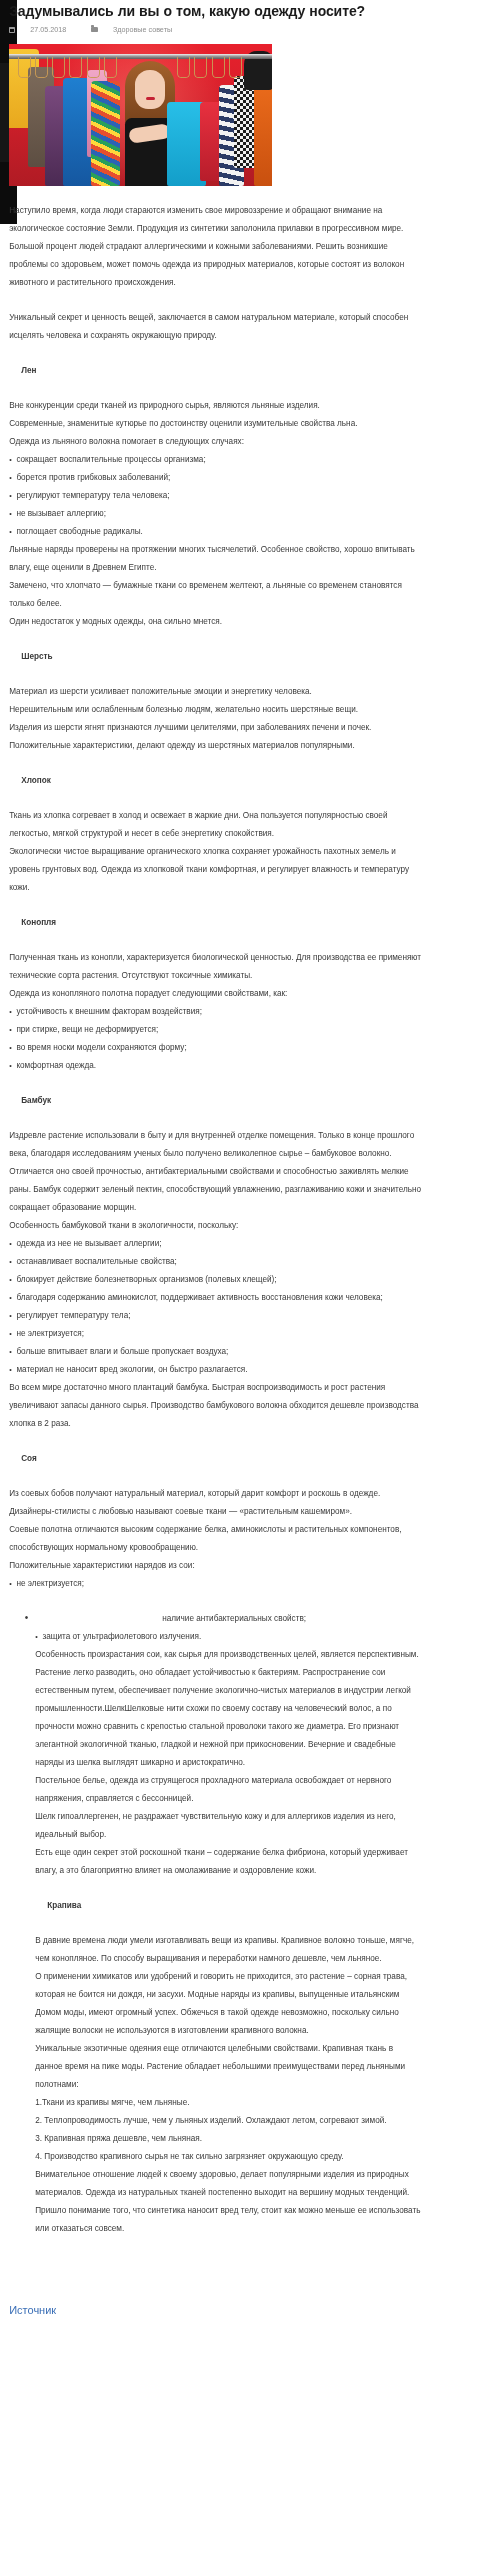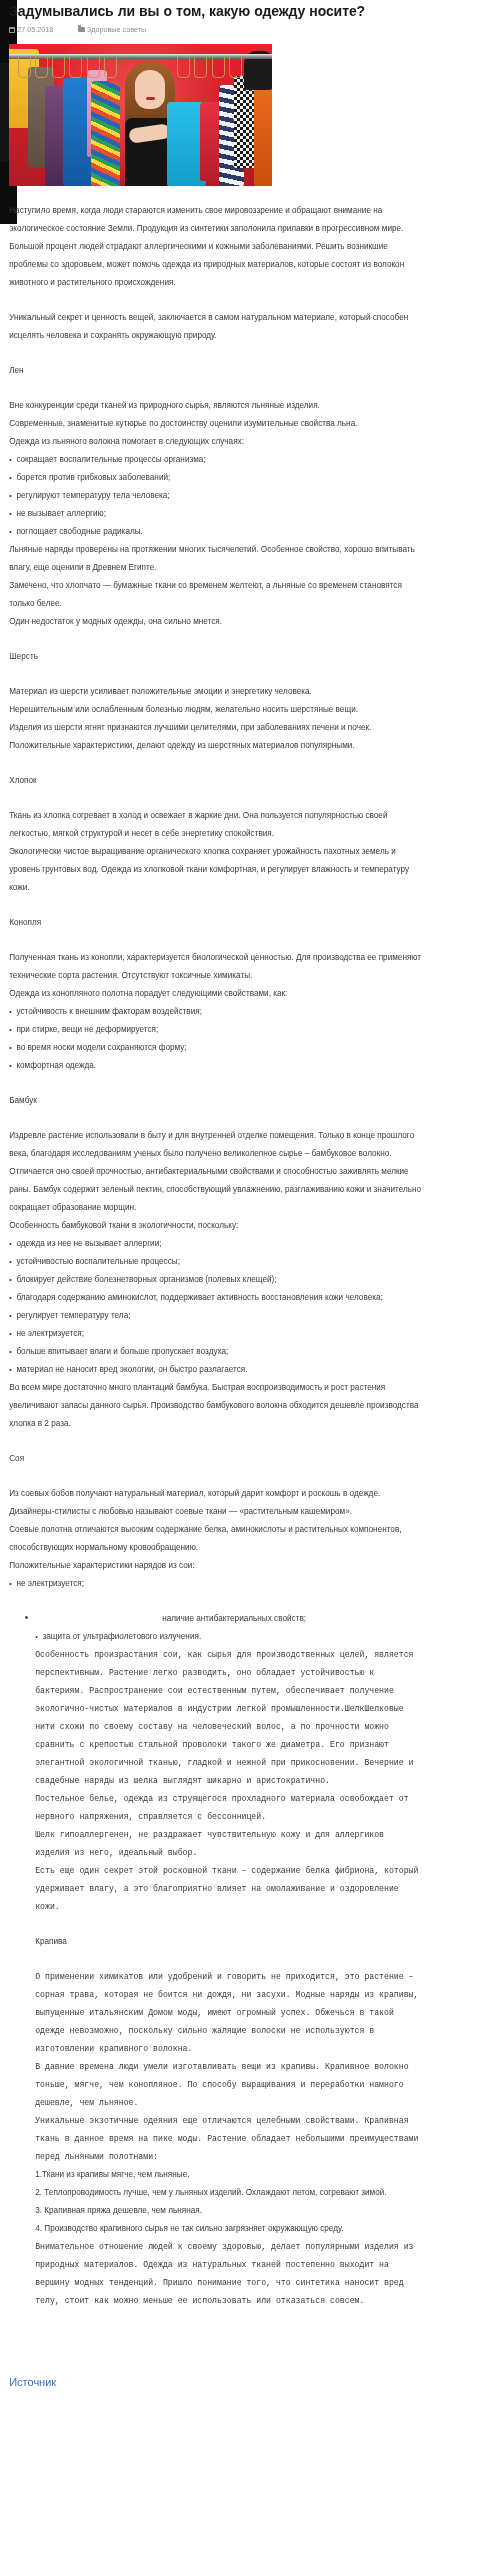--- a/index.html
+++ b/index.html
@@ -60,21 +60,21 @@
     display: flex;
     align-items: center;
     gap: 4.6px;
     font-size: 7.2px;
     color: #8d8d8d;
     height: 9.2px;
   }
   .meta-item {
     display: inline-flex;
     align-items: center;
-    gap: 2px;
+    gap: 15px;
     white-space: nowrap;
   }
   .meta-item + .meta-item { margin-left: 20px; }
   .icon {
     display: inline-block;
     flex: 0 0 auto;
     line-height: 1;
   }
   .cal-icon {
     width: 6px; height: 6px;
@@ -206,23 +206,23 @@
     color: #3a3a3a;
     margin: 0 12px 17px 0;
     max-width: 460px;
     text-align: left;
   }
   p.tight { margin-bottom: 0; }
 
   h3.section-heading {
     font-size: 8.2px;
     line-height: 18px;
-    font-weight: normal;
+    font-weight: bold;
     color: #3a3a3a;
-    margin: 0 0 17px 0;
+    margin: 0 0 17px 12px;
   }
 
   ul.bullets, ol.numbers {
     list-style: none;
     margin: 0 0 0 0;
     padding: 0;
   }
   ul.bullets li, ol.numbers li {
     font-size: 8.2px;
     line-height: 18px;
@@ -249,21 +249,21 @@
     left: 2.6px;
     font-size: 10px;
     top: -1.3px;
   }
   ul.bullets.indent-sub {
     margin-left: 26px;
   }
   ul.bullets.indent-sub > li { padding-left: 7.2px; }
 
   .indented-block { margin-left: 26px; }
-  .indented-block p.para { margin-bottom: 0; font-family: Liberation Mono, monospace; }
+  .indented-block p.para { margin-bottom: 0; }
 
   .gap-sm { height: 17px; }
 
   .source-wrap {
     margin-top: 66px;
     padding-bottom: 17px;
   }
   a.source-link {
     font-size: 11px;
     color: #3b6fb6;
@@ -367,21 +367,21 @@
       <li>комфортная одежда.</li>
     </ul>
     <div class="gap-sm"></div>
 
     <h3 class="section-heading">Бамбук</h3>
     <p class="para tight">Издревле растение использовали в быту и для внутренней отделке помещения. Только в конце прошлого века, благодаря исследованиям ученых было получено великолепное сырье – бамбуковое волокно.</p>
     <p class="para tight">Отличается оно своей прочностью, антибактериальными свойствами и способностью заживлять мелкие раны. Бамбук содержит зеленый пектин, способствующий увлажнению, разглаживанию кожи и значительно сокращает образование морщин.</p>
     <p class="para tight">Особенность бамбуковой ткани в экологичности, поскольку:</p>
     <ul class="bullets">
       <li>одежда из нее не вызывает аллергии;</li>
-      <li>устойчивостью воспалительные процессы;</li>
+      <li>останавливает воспалительные свойства;</li>
       <li>блокирует действие болезнетворных организмов (полевых клещей);</li>
       <li>благодаря содержанию аминокислот, поддерживает активность восстановления кожи человека;</li>
       <li>регулирует температуру тела;</li>
       <li>не электризуется;</li>
       <li>больше впитывает влаги и больше пропускает воздуха;</li>
       <li>материал не наносит вред экологии, он быстро разлагается.</li>
     </ul>
     <p class="para">Во всем мире достаточно много плантаций бамбука. Быстрая воспроизводимость и рост растения увеличивают запасы данного сырья. Производство бамбукового волокна обходится дешевле производства хлопка в 2 раза.</p>
 
     <h3 class="section-heading">Соя</h3>
@@ -402,22 +402,22 @@
       <p class="para">Особенность произрастания сои, как сырья для производственных целей, является перспективным. Растение легко разводить, оно обладает устойчивостью к бактериям. Распространение сои естественным путем, обеспечивает получение экологично-чистых материалов в индустрии легкой промышленности.ШелкШелковые нити схожи по своему составу на человеческий волос, а по прочности можно сравнить с крепостью стальной проволоки такого же диаметра. Его признают элегантной экологичной тканью, гладкой и нежной при прикосновении. Вечерние и свадебные наряды из шелка выглядят шикарно и аристократично.</p>
       <p class="para">Постельное белье, одежда из струящегося прохладного материала освобождает от нервного напряжения, справляется с бессонницей.</p>
       <p class="para">Шелк гипоаллергенен, не раздражает чувствительную кожу и для аллергиков изделия из него, идеальный выбор.</p>
       <p class="para">Есть еще один секрет этой роскошной ткани – содержание белка фибриона, который удерживает влагу, а это благоприятно влияет на омолаживание и оздоровление кожи.</p>
     </div>
 
     <div class="gap-sm"></div>
 
     <div class="indented-block">
       <h3 class="section-heading">Крапива</h3>
+      <p class="para tight">В давние времена люди умели изготавливать вещи из крапивы. Крапивное волокно тоньше, мягче, чем конопляное. По способу выращивания и переработки намного дешевле, чем льняное.</p>
       <p class="para tight">О применении химикатов или удобрений и говорить не приходится, это растение – сорная трава, которая не боится ни дождя, ни засухи. Модные наряды из крапивы, выпущенные итальянским Домом моды, имеют огромный успех. Обжечься в такой одежде невозможно, поскольку сильно жалящие волоски не используются в изготовлении крапивного волокна.</p>
-      <p class="para tight">В давние времена люди умели изготавливать вещи из крапивы. Крапивное волокно тоньше, мягче, чем конопляное. По способу выращивания и переработки намного дешевле, чем льняное.</p>
       <p class="para tight">Уникальные экзотичные одеяния еще отличаются целебными свойствами. Крапивная ткань в данное время на пике моды. Растение обладает небольшими преимуществами перед льняными полотнами:</p>
       <ol class="numbers">
         <li>1.Ткани из крапивы мягче, чем льняные.</li>
         <li>2. Теплопроводимость лучше, чем у льняных изделий. Охлаждают летом, согревают зимой.</li>
         <li>3. Крапивная пряжа дешевле, чем льняная.</li>
         <li>4. Производство крапивного сырья не так сильно загрязняет окружающую среду.</li>
       </ol>
       <p class="para">Внимательное отношение людей к своему здоровью, делает популярными изделия из природных материалов. Одежда из натуральных тканей постепенно выходит на вершину модных тенденций. Пришло понимание того, что синтетика наносит вред телу, стоит как можно меньше ее использовать или отказаться совсем.</p>
     </div>
 

